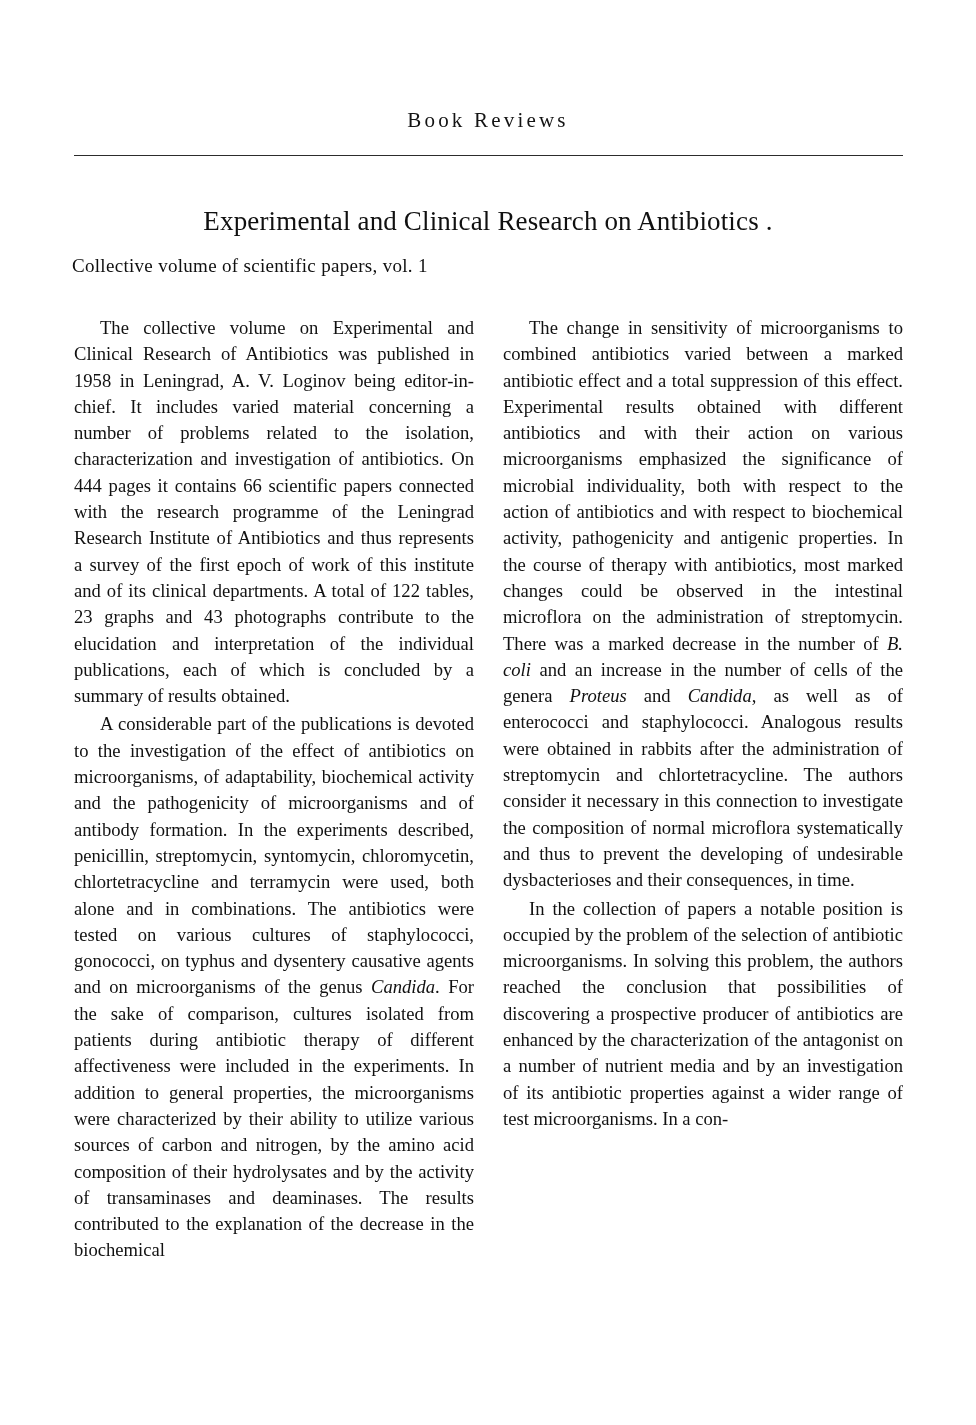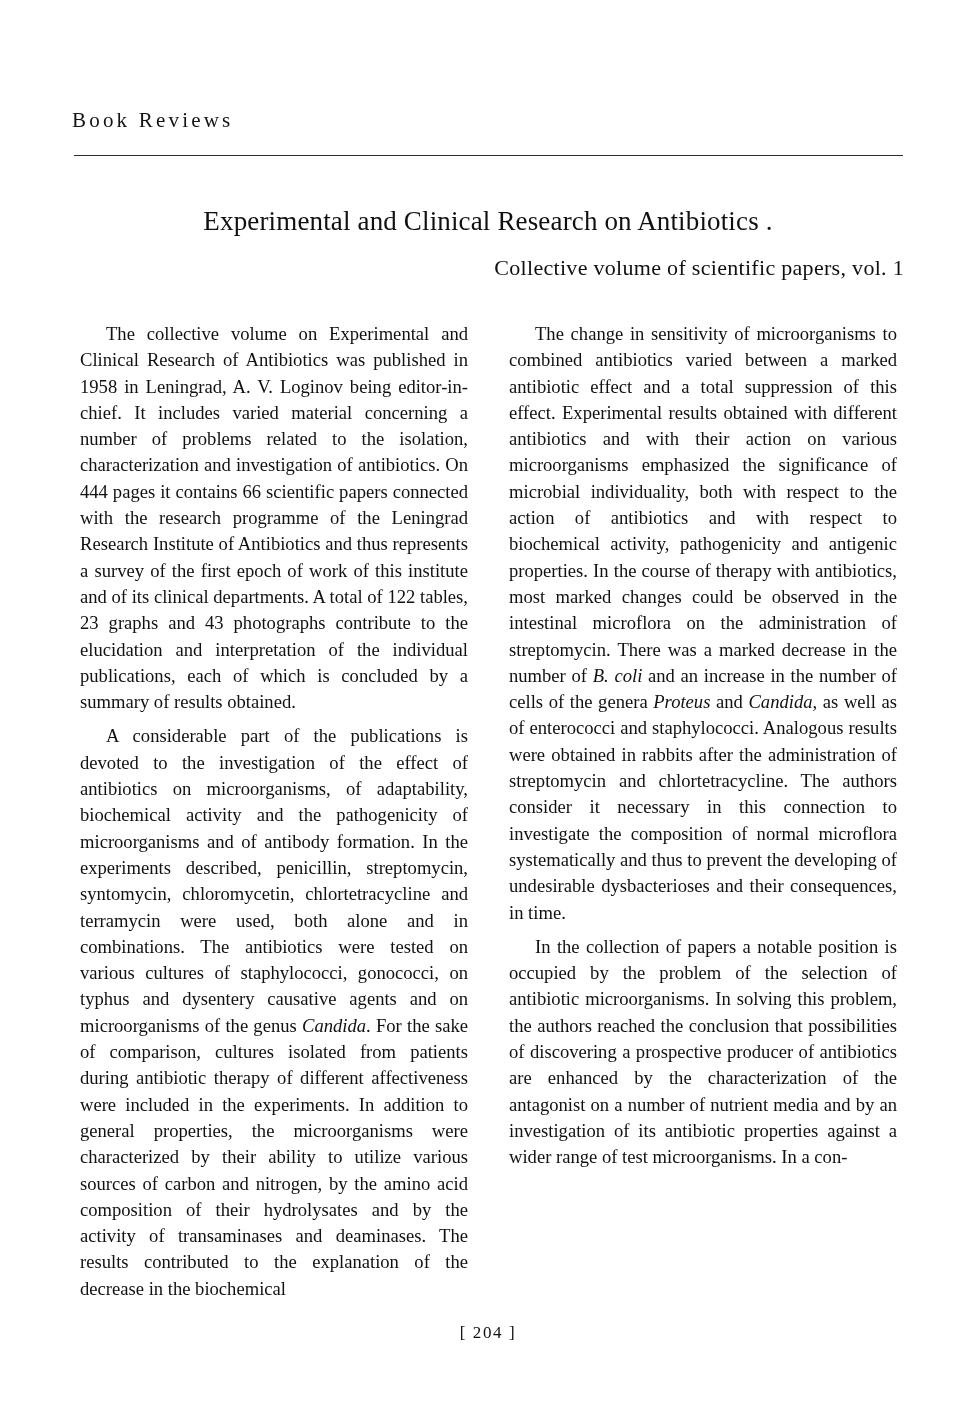--- a/index.html
+++ b/index.html
@@ -24,20 +24,21 @@
     height: 1425px;
     background: #ffffff;
   }
 
   
   .running-head {
     position: absolute;
     left: 72px;
     top: 108px;
     width: 832px;
+    text-align: center;
     font-size: 21px;
     letter-spacing: 3.2px;
     color: #141414;
   }
 
   .head-rule {
     position: absolute;
     left: 74px;
     top: 155px;
     width: 829px;
@@ -56,22 +57,22 @@
     font-size: 27px;
     letter-spacing: 0.15px;
     color: #101010;
   }
 
   .article-subtitle {
     position: absolute;
     left: 72px;
     top: 255px;
     width: 832px;
-    text-align: right;
-    font-size: 22px;
+    text-align: left;
+    font-size: 19px;
     letter-spacing: 0.3px;
     color: #101010;
   }
 
   
   .columns {
     position: absolute;
     left: 72px;
     top: 313px;
     width: 833px;
@@ -79,21 +80,21 @@
     display: flex;
     gap: 25px;
   }
 
   .column {
     width: 404px;
     flex: 0 0 404px;
   }
 
   .column p {
-    margin: 8px;
+    margin: 2px;
     font-size: 18.6px;
     line-height: 26.3px;
     text-align: justify;
     text-justify: inter-word;
     text-indent: 26px;
     color: #111111;
     hyphens: none;
   }
 
   .column p.noindent {
@@ -139,15 +140,14 @@
       <p><span>A considerable part of the publications is devoted to the investigation of the effect of antibiotics on microorganisms, of adaptability, biochemical activity and the pathogenicity of microorganisms and of antibody formation. In the experiments described, penicillin, streptomycin, syntomycin, chloromycetin, chlortetracycline and terramycin were used, both alone and in combinations. The antibiotics were tested on various cultures of staphylococci, gonococci, on typhus and dysentery causative agents and on microorganisms of the genus </span><i>Candida</i><span>. For the sake of comparison, cultures isolated from patients during antibiotic therapy of different affectiveness were included in the experiments. In addition to general properties, the microorganisms were characterized by their ability to utilize various sources of carbon and nitrogen, by the amino acid composition of their hydrolysates and by the activity of transaminases and deaminases. The results contributed to the explanation of the decrease in the biochemical</span></p>
     </div>
 
     <div class="column">
       <p><span>The change in sensitivity of microorganisms to combined antibiotics varied between a marked antibiotic effect and a total suppression of this effect. Experimental results obtained with different antibiotics and with their action on various microorganisms emphasized the significance of microbial individuality, both with respect to the action of antibiotics and with respect to biochemical activity, pathogenicity and antigenic properties. In the course of therapy with antibiotics, most marked changes could be observed in the intestinal microflora on the administration of streptomycin. There was a marked decrease in the number of </span><i>B. coli</i><span> and an increase in the number of cells of the genera </span><i>Proteus</i><span> and </span><i>Candida</i><span>, as well as of enterococci and staphylococci. Analogous results were obtained in rabbits after the administration of streptomycin and chlortetracycline. The authors consider it necessary in this connection to investigate the composition of normal microflora systematically and thus to prevent the developing of undesirable dysbacterioses and their consequences, in time.</span></p>
       <p>In the collection of papers a notable position is occupied by the problem of the selection of antibiotic microorganisms. In solving this problem, the authors reached the conclusion that possibilities of discovering a prospective producer of antibiotics are enhanced by the characterization of the antagonist on a number of nutrient media and by an investigation of its antibiotic properties against a wider range of test microorganisms. In a con-</p>
     </div>
 
   </div>
 
-  <div class="folio">[ 204 ]</div>
 
 </div>
 
 </body></html>

